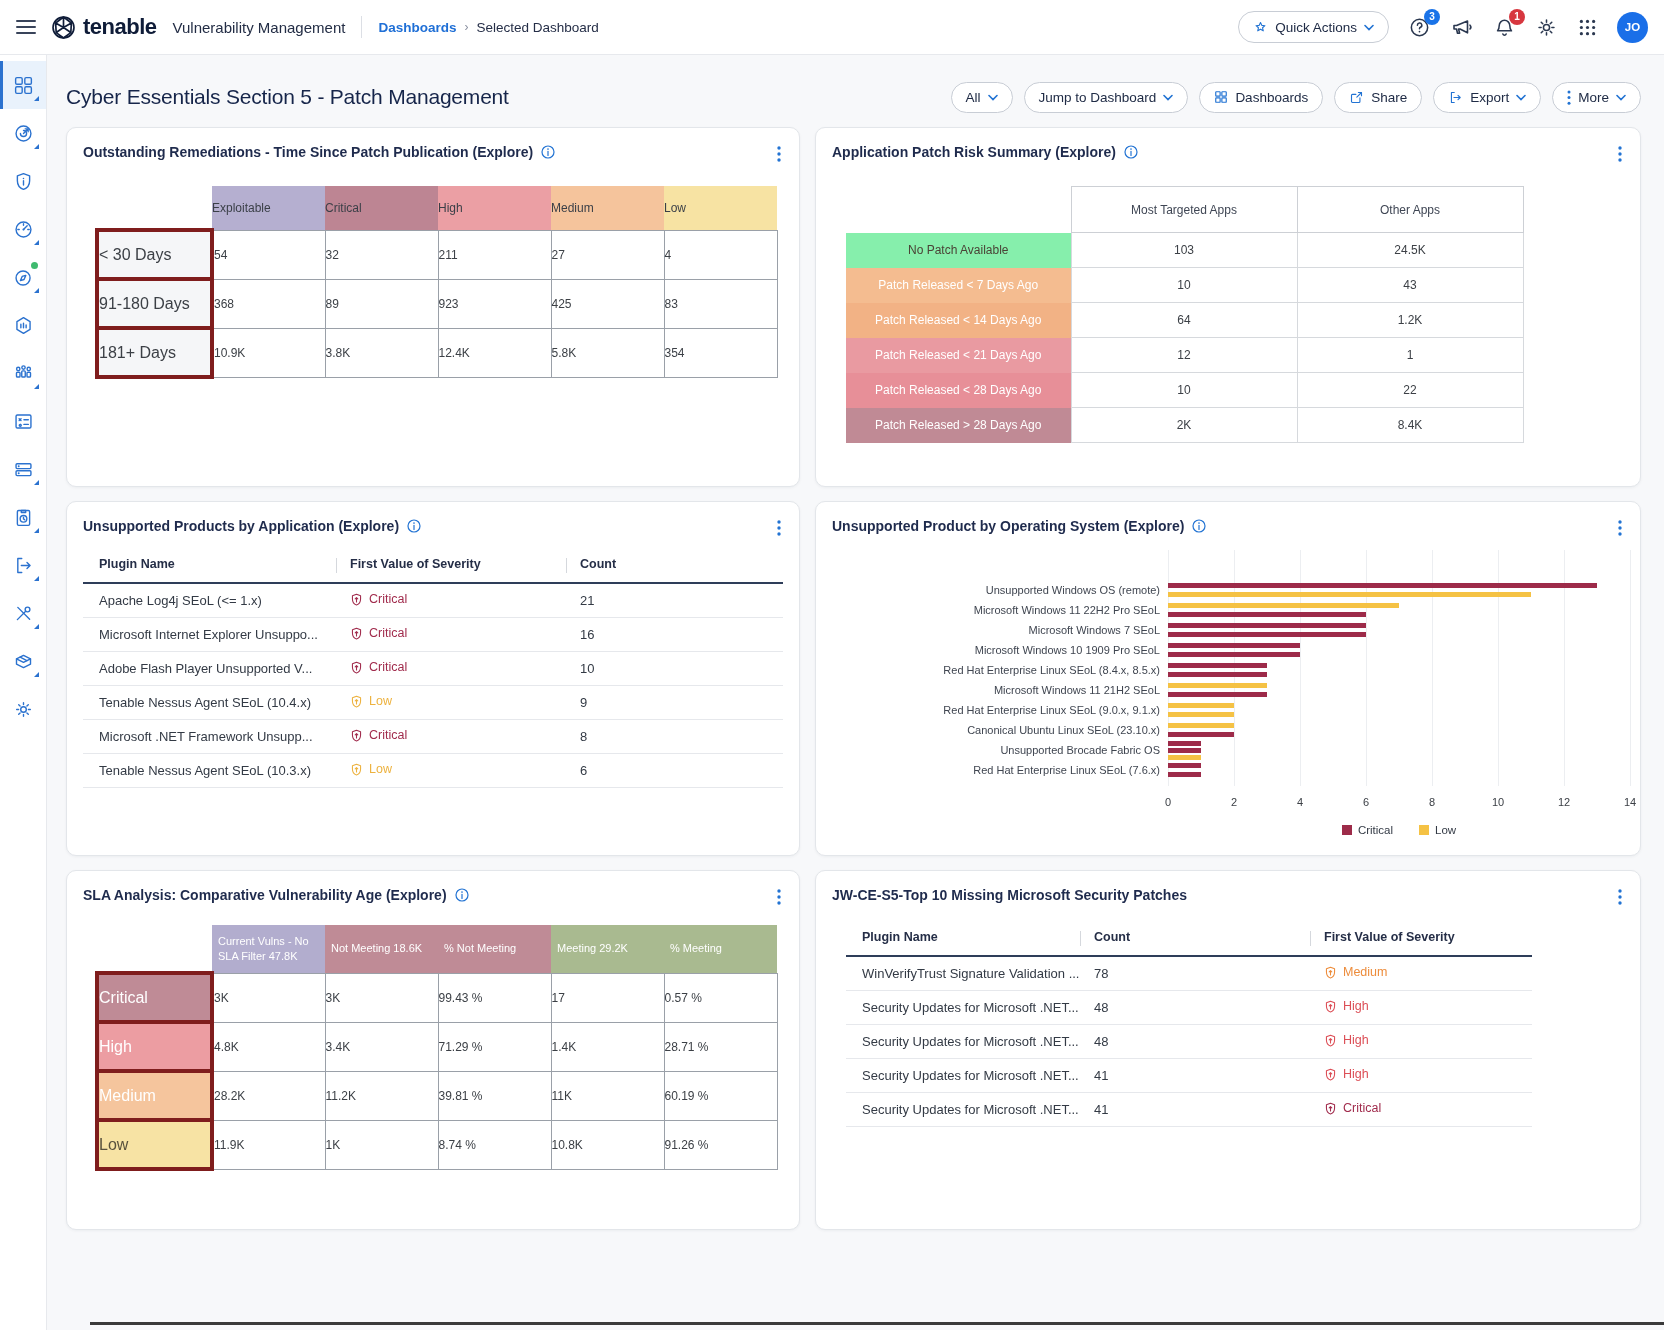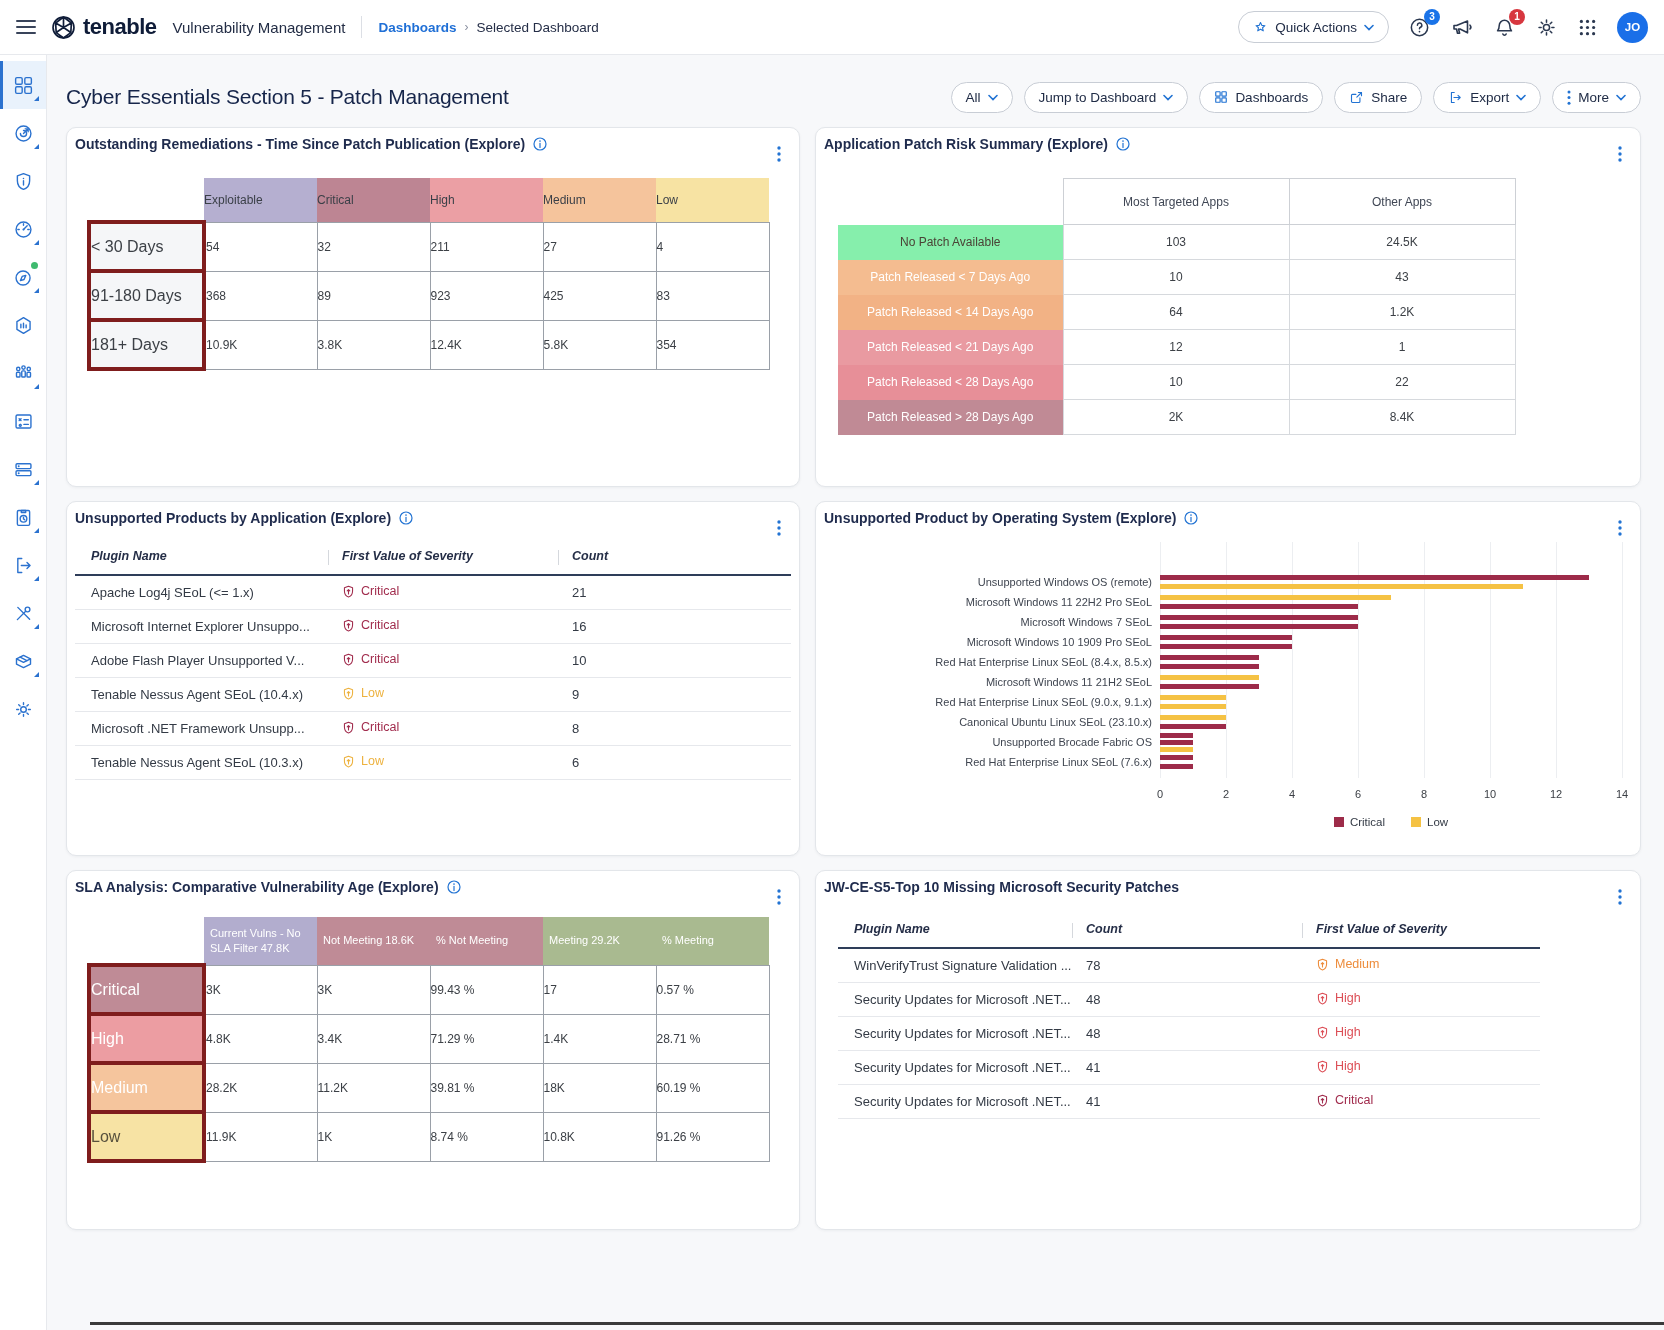--- a/index.html
+++ b/index.html
@@ -28,21 +28,21 @@
   .sb-item.active{background:#e9f2fc;box-shadow:inset 3px 0 0 #2b72cf;}
   .fly{position:absolute;right:7px;bottom:8px;width:0;height:0;border-style:solid;border-width:0 0 5px 5px;border-color:transparent transparent #2b72cf transparent;}
   .gdot{position:absolute;top:9px;right:8px;width:7px;height:7px;border-radius:50%;background:#3fba6f;}
   
   main{position:absolute;left:47px;top:55px;right:0;bottom:0;padding:0 23px 0 19px;}
   .page-head{display:flex;align-items:center;margin-top:24px;height:36px;}
   .page-head h1{font-size:21px;font-weight:400;color:#16254a;letter-spacing:-0.2px;}
   .actions{margin-left:auto;display:flex;gap:11px;align-items:center;}
   .actions .pill{height:31px;font-weight:500;}
   .grid{display:grid;grid-template-columns:734px 826px;grid-template-rows:360px 355px 360px;gap:14px 15px;margin-top:12px;}
-  .panel{position:relative;background:#fff;border:1px solid #e3e6ea;border-radius:10px;box-shadow:0 1px 3px rgba(20,30,50,.05);padding:8px;}
+  .panel{position:relative;background:#fff;border:1px solid #e3e6ea;border-radius:10px;box-shadow:0 1px 3px rgba(20,30,50,.05);padding:16px;}
   .p-head{display:flex;align-items:center;gap:8px;}
   .p-title{font-size:14px;font-weight:700;color:#1f2b4d;}
   .kebab{position:absolute;top:14px;right:14px;background:none;border:none;cursor:pointer;padding:4px;}
   .info{cursor:pointer;}
   
   .mx{border-collapse:collapse;font-size:12px;}
   .mx td{}
   .mx .corner{width:115px;border:none;}
   .m1 .mh{width:113px;height:44px;}
   .m5 .mh{width:113px;height:48px;font-size:11px;line-height:1.35;padding:2px 6px;}
@@ -55,21 +55,21 @@
   .rk-corner{width:225px;border:none;}
   .rk-h{width:226px;height:46px;border:1px solid #cdd0d5;color:#3f4654;background:#fff;}
   .rk-l{height:35px;}
   .rk-v{border:1px solid #d6d9dd;background:#fff;color:#3c4046;cursor:pointer;}
   
   .ptable{margin-top:14px;}
   .pt-head,.pt-row{display:grid;align-items:center;}
   .pt3{grid-template-columns:253px 230px 1fr;}
   .pt6{grid-template-columns:234px 230px 1fr;}
   .pt-head{border-bottom:2px solid #2e3d59;padding:9px 0 11px;color:#252e47;font-weight:700;font-size:12.5px;}
-  .pt-h{position:relative;padding-left:14px;cursor:pointer;font-style:italic;}
+  .pt-h{position:relative;padding-left:14px;cursor:pointer;}
   .pt-h.first{padding-left:16px;}
   .pt-h:not(.first)::before{content:'';position:absolute;left:0;top:1px;width:1px;height:15px;background:#d5d8dd;}
   .pt-row{border-bottom:1px solid #e6e8ec;height:34px;font-size:13px;color:#333a45;cursor:pointer;}
   .pt-c{padding-left:14px;}
   .pt-c.first{padding-left:16px;}
   .sev{display:inline-flex;align-items:center;gap:6px;font-size:12.5px;font-weight:500;}
   
   .chart{position:relative;height:300px;margin-top:10px;}
   .gline{position:absolute;top:6px;height:236px;width:1px;background:#eceef1;}
   .clabel{position:absolute;left:0;width:328px;height:20px;line-height:20px;text-align:right;font-size:11px;color:#3f4550;white-space:nowrap;}
@@ -717,21 +717,21 @@
                 <td class="mv">3.4K</td>
                 <td class="mv">71.29 %</td>
                 <td class="mv">1.4K</td>
                 <td class="mv">28.71 %</td>
               </tr>
               <tr>
                 <td class="ml" style="background:#F5C59D;color:#FFFFFF">Medium</td>
                 <td class="mv">28.2K</td>
                 <td class="mv">11.2K</td>
                 <td class="mv">39.81 %</td>
-                <td class="mv">18K</td>
+                <td class="mv">11K</td>
                 <td class="mv">60.19 %</td>
               </tr>
               <tr>
                 <td class="ml" style="background:#F7E3A4;color:#58513D">Low</td>
                 <td class="mv">11.9K</td>
                 <td class="mv">1K</td>
                 <td class="mv">8.74 %</td>
                 <td class="mv">10.8K</td>
                 <td class="mv">91.26 %</td>
               </tr>

